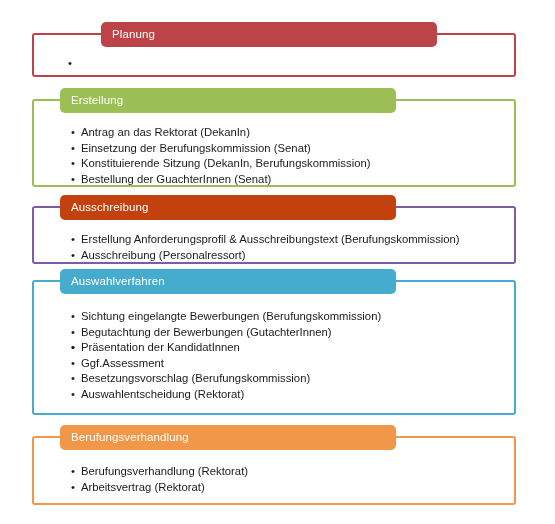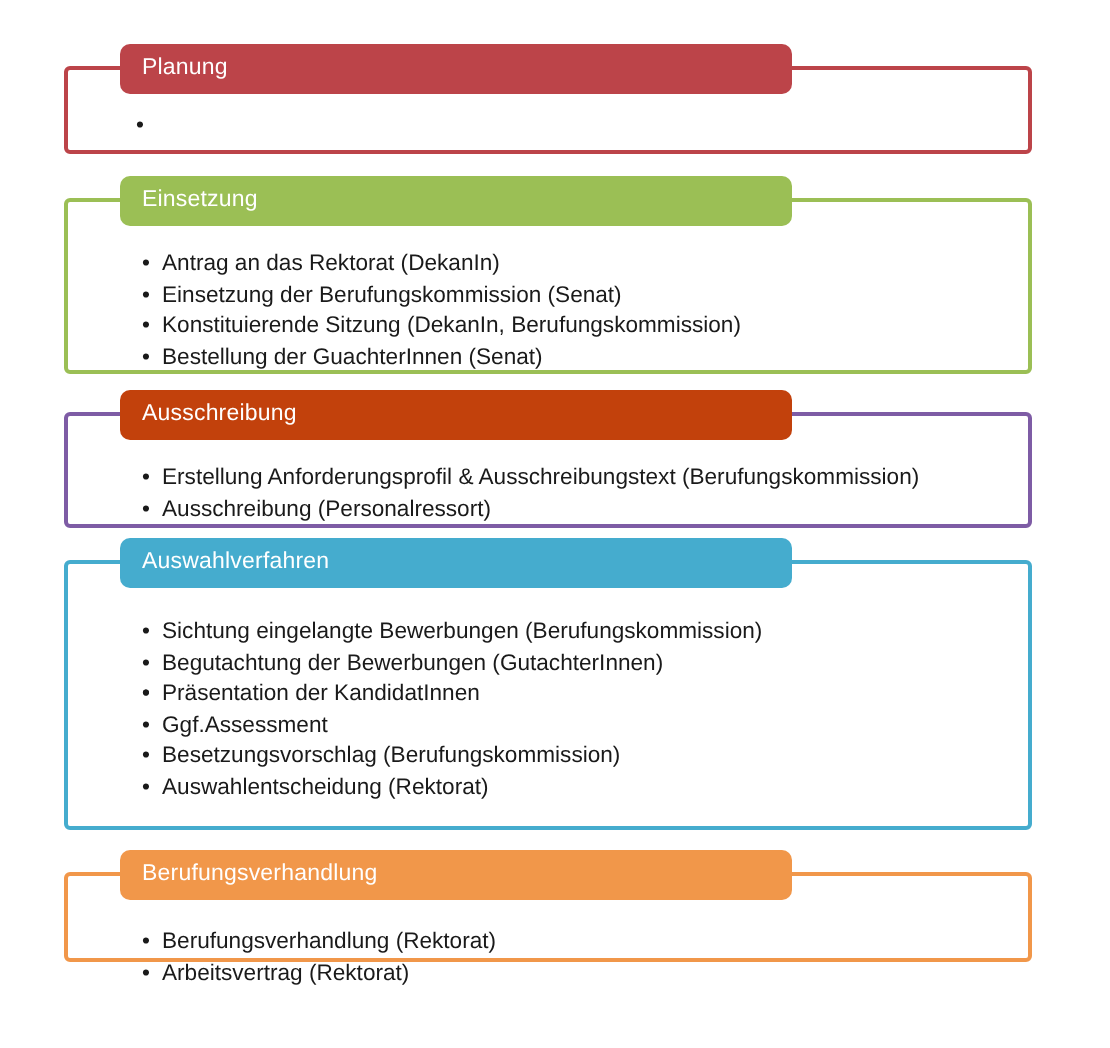--- a/index.html
+++ b/index.html
@@ -98,31 +98,31 @@
   .stage-item .item-text {
     display: inline;
   }
 </style>
 </head>
 <body>
 
 <div id="diagram">
     <div class="stage" style="top: 22px; height: 55px;">
       <div class="stage-body" style="border-color: rgb(188, 68, 73);"></div>
-      <div class="stage-header" style="background: rgb(188, 68, 73);">
+      <div class="stage-header" style="background: rgb(188, 68, 73); margin-left: 41px;">
         <span class="stage-header-label">Planung</span>
       </div>
       <ul class="stage-items" style="position: absolute; left: 36px; top: 34px;">
         <li class="stage-item"><span class="bullet">•</span></li>
       </ul>
     </div>
     <div class="stage" style="top: 88px; height: 99px;">
       <div class="stage-body" style="border-color: rgb(155, 191, 85);"></div>
       <div class="stage-header" style="background: rgb(155, 191, 85);">
-        <span class="stage-header-label">Einsetzung</span>
+        <span class="stage-header-label">Erstellung</span>
       </div>
       <ul class="stage-items" style="position: absolute; left: 39px; top: 37px;">
         <li class="stage-item"><span class="bullet">•</span><span class="item-text">Antrag an das Rektorat (DekanIn)</span></li>
         <li class="stage-item"><span class="bullet">•</span><span class="item-text">Einsetzung der Berufungskommission (Senat)</span></li>
         <li class="stage-item"><span class="bullet">•</span><span class="item-text">Konstituierende Sitzung (DekanIn, Berufungskommission)</span></li>
         <li class="stage-item"><span class="bullet">•</span><span class="item-text">Bestellung der GuachterInnen (Senat)</span></li>
       </ul>
     </div>
     <div class="stage" style="top: 195px; height: 69px;">
       <div class="stage-body" style="border-color: rgb(126, 92, 165);"></div>
@@ -142,21 +142,21 @@
       <ul class="stage-items" style="position: absolute; left: 39px; top: 40px;">
         <li class="stage-item"><span class="bullet">•</span><span class="item-text">Sichtung eingelangte Bewerbungen  (Berufungskommission)</span></li>
         <li class="stage-item"><span class="bullet">•</span><span class="item-text">Begutachtung der  Bewerbungen  (GutachterInnen)</span></li>
         <li class="stage-item"><span class="bullet">•</span></li>
         <li class="stage-item"><span class="bullet">•</span><span class="item-text">Präsentation der KandidatInnen</span></li>
         <li class="stage-item"><span class="bullet">•</span><span class="item-text">Ggf.Assessment</span></li>
         <li class="stage-item"><span class="bullet">•</span><span class="item-text">Besetzungsvorschlag (Berufungskommission)</span></li>
         <li class="stage-item"><span class="bullet">•</span><span class="item-text">Auswahlentscheidung (Rektorat)</span></li>
       </ul>
     </div>
-    <div class="stage" style="top: 425px; height: 56px;">
+    <div class="stage" style="top: 425px; height: 80px;">
       <div class="stage-body" style="border-color: rgb(241, 151, 74);"></div>
       <div class="stage-header" style="background: rgb(241, 151, 74);">
         <span class="stage-header-label">Berufungsverhandlung</span>
       </div>
       <ul class="stage-items" style="position: absolute; left: 39px; top: 39px;">
         <li class="stage-item"><span class="bullet">•</span><span class="item-text">Berufungsverhandlung (Rektorat)</span></li>
         <li class="stage-item"><span class="bullet">•</span><span class="item-text">Arbeitsvertrag (Rektorat)</span></li>
       </ul>
     </div>
   </div>

